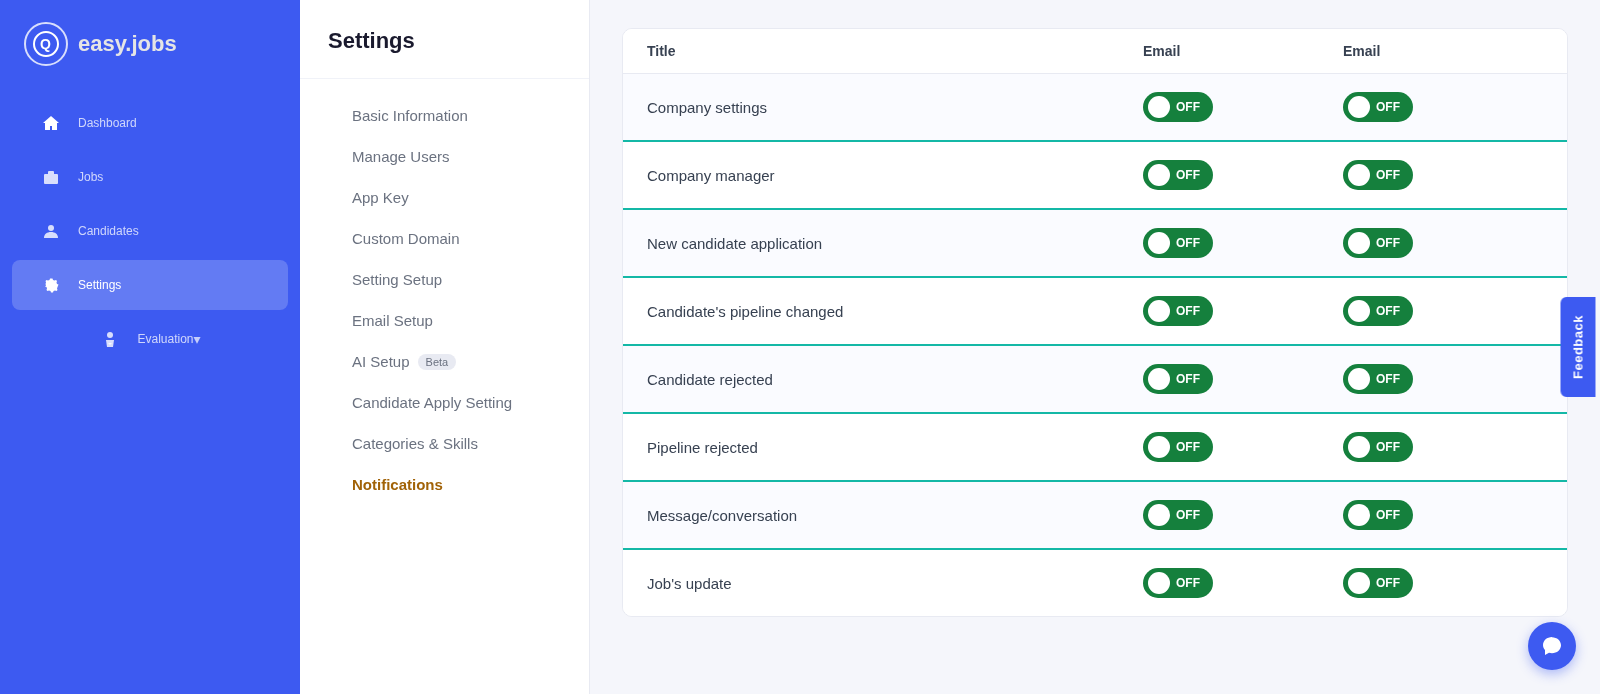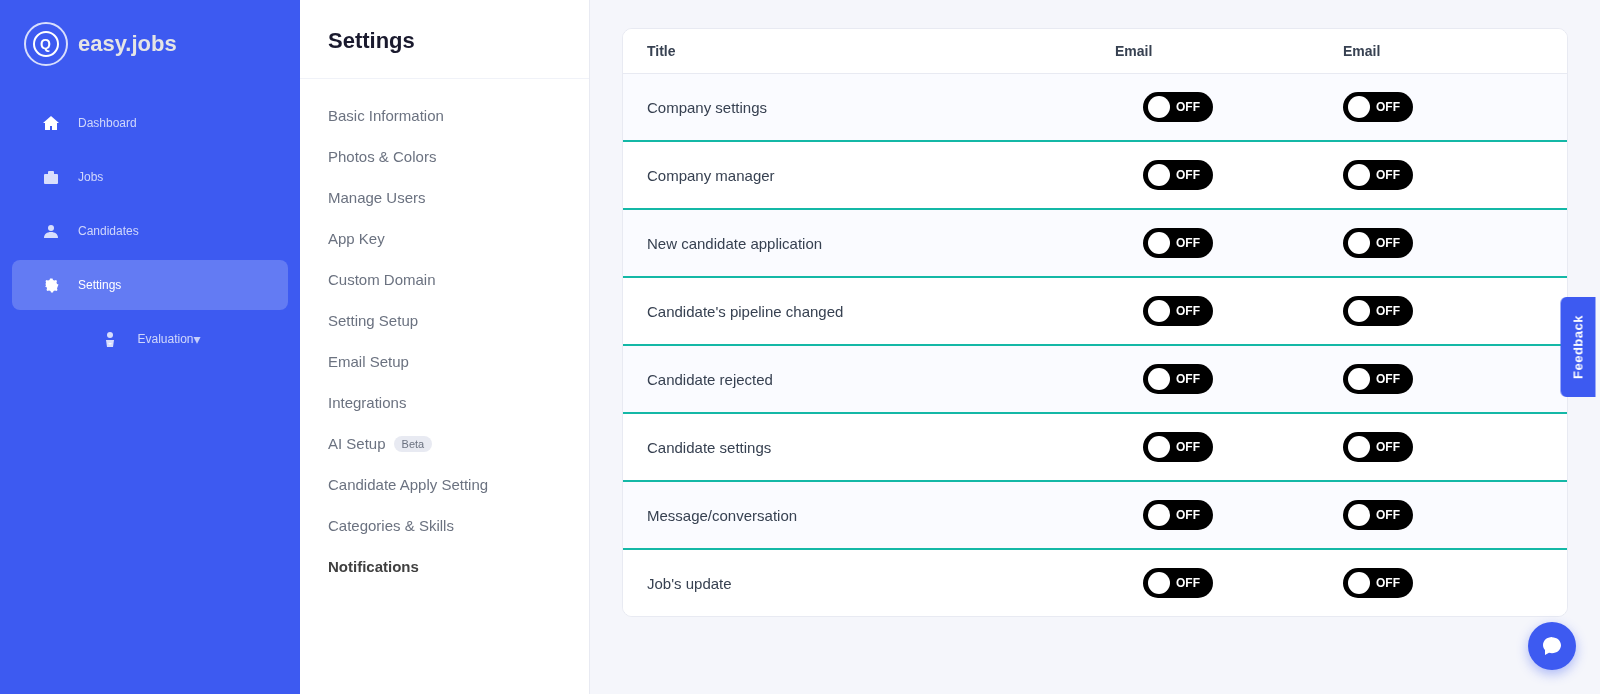--- a/index.html
+++ b/index.html
@@ -105,22 +105,23 @@
       padding: 16px 0;
     }
     .settings-menu-item {
       padding: 12px 28px;
       color: #6b7280;
       font-size: 15px;
       cursor: pointer;
       display: flex;
       align-items: center;
       gap: 8px;
-    }
-    .settings-menu-item.active { color: #404040; font-weight: 600; }
+      margin-left: 24px;
+    }
+    .settings-menu-item.active { color: #a16207; font-weight: 600; }
     .beta-badge {
       background: #e8eaf2;
       color: #6b7280;
       font-size: 11px;
       padding: 2px 8px;
       border-radius: 10px;
       font-weight: 500;
     }
 
     
@@ -141,21 +142,20 @@
       border-radius: 10px;
       overflow: hidden;
       border: 1px solid #e8eaf2;
     }
     .table-header {
       display: grid;
       grid-template-columns: 1fr 200px 200px;
       padding: 14px 24px;
       border-bottom: 1px solid #e8eaf2;
       background: white;
-      gap: 28px;
     }
     .table-header-cell {
       font-size: 14px;
       font-weight: 600;
       color: #374151;
     }
     .table-row {
       display: grid;
       grid-template-columns: 1fr 200px 200px;
       padding: 18px 24px;
@@ -165,21 +165,21 @@
     }
     .table-row:last-child { border-bottom: none; }
     .table-row:nth-child(odd) { background: #fafbff; }
     .row-title {
       font-size: 15px;
       color: #374151;
     }
     .toggle-off {
       display: inline-flex;
       align-items: center;
-      background: #000000;
+      background: #15803d;
       border-radius: 20px;
       padding: 4px 10px 4px 5px;
       gap: 6px;
       cursor: pointer;
       width: 70px;
     }
     .toggle-circle {
       width: 22px;
       height: 22px;
       background: white;
@@ -295,39 +295,33 @@
 
 <div class="main-content">
 
   <aside class="settings-panel">
     <div class="settings-title">Settings</div>
     <div class="settings-menu">
       <div class="settings-menu-item">
         <span>Basic Information</span>
       </div>
       <div class="settings-menu-item">
-        <span>Photos &amp; Colors</span>
-      </div>
-      <div class="settings-menu-item">
         <span>Manage Users</span>
       </div>
       <div class="settings-menu-item">
         <span>App Key</span>
       </div>
       <div class="settings-menu-item">
         <span>Custom Domain</span>
       </div>
       <div class="settings-menu-item">
         <span>Setting Setup</span>
       </div>
       <div class="settings-menu-item">
         <span>Email Setup</span>
-      </div>
-      <div class="settings-menu-item">
-        <span>Integrations</span>
       </div>
       <div class="settings-menu-item">
         <span>AI Setup</span>
         <span class="beta-badge">Beta</span>
       </div>
       <div class="settings-menu-item">
         <span>Candidate Apply Setting</span>
       </div>
       <div class="settings-menu-item">
         <span>Categories &amp; Skills</span>
@@ -418,21 +412,21 @@
       </div>
     </div>
     <div>
       <div class="toggle-off">
         <div class="toggle-circle"></div>
         <span class="toggle-text">OFF</span>
       </div>
     </div>
   </div>
           <div class="table-row">
-    <div class="row-title">Candidate settings</div>
+    <div class="row-title">Pipeline rejected</div>
     <div>
       <div class="toggle-off">
         <div class="toggle-circle"></div>
         <span class="toggle-text">OFF</span>
       </div>
     </div>
     <div>
       <div class="toggle-off">
         <div class="toggle-circle"></div>
         <span class="toggle-text">OFF</span>

